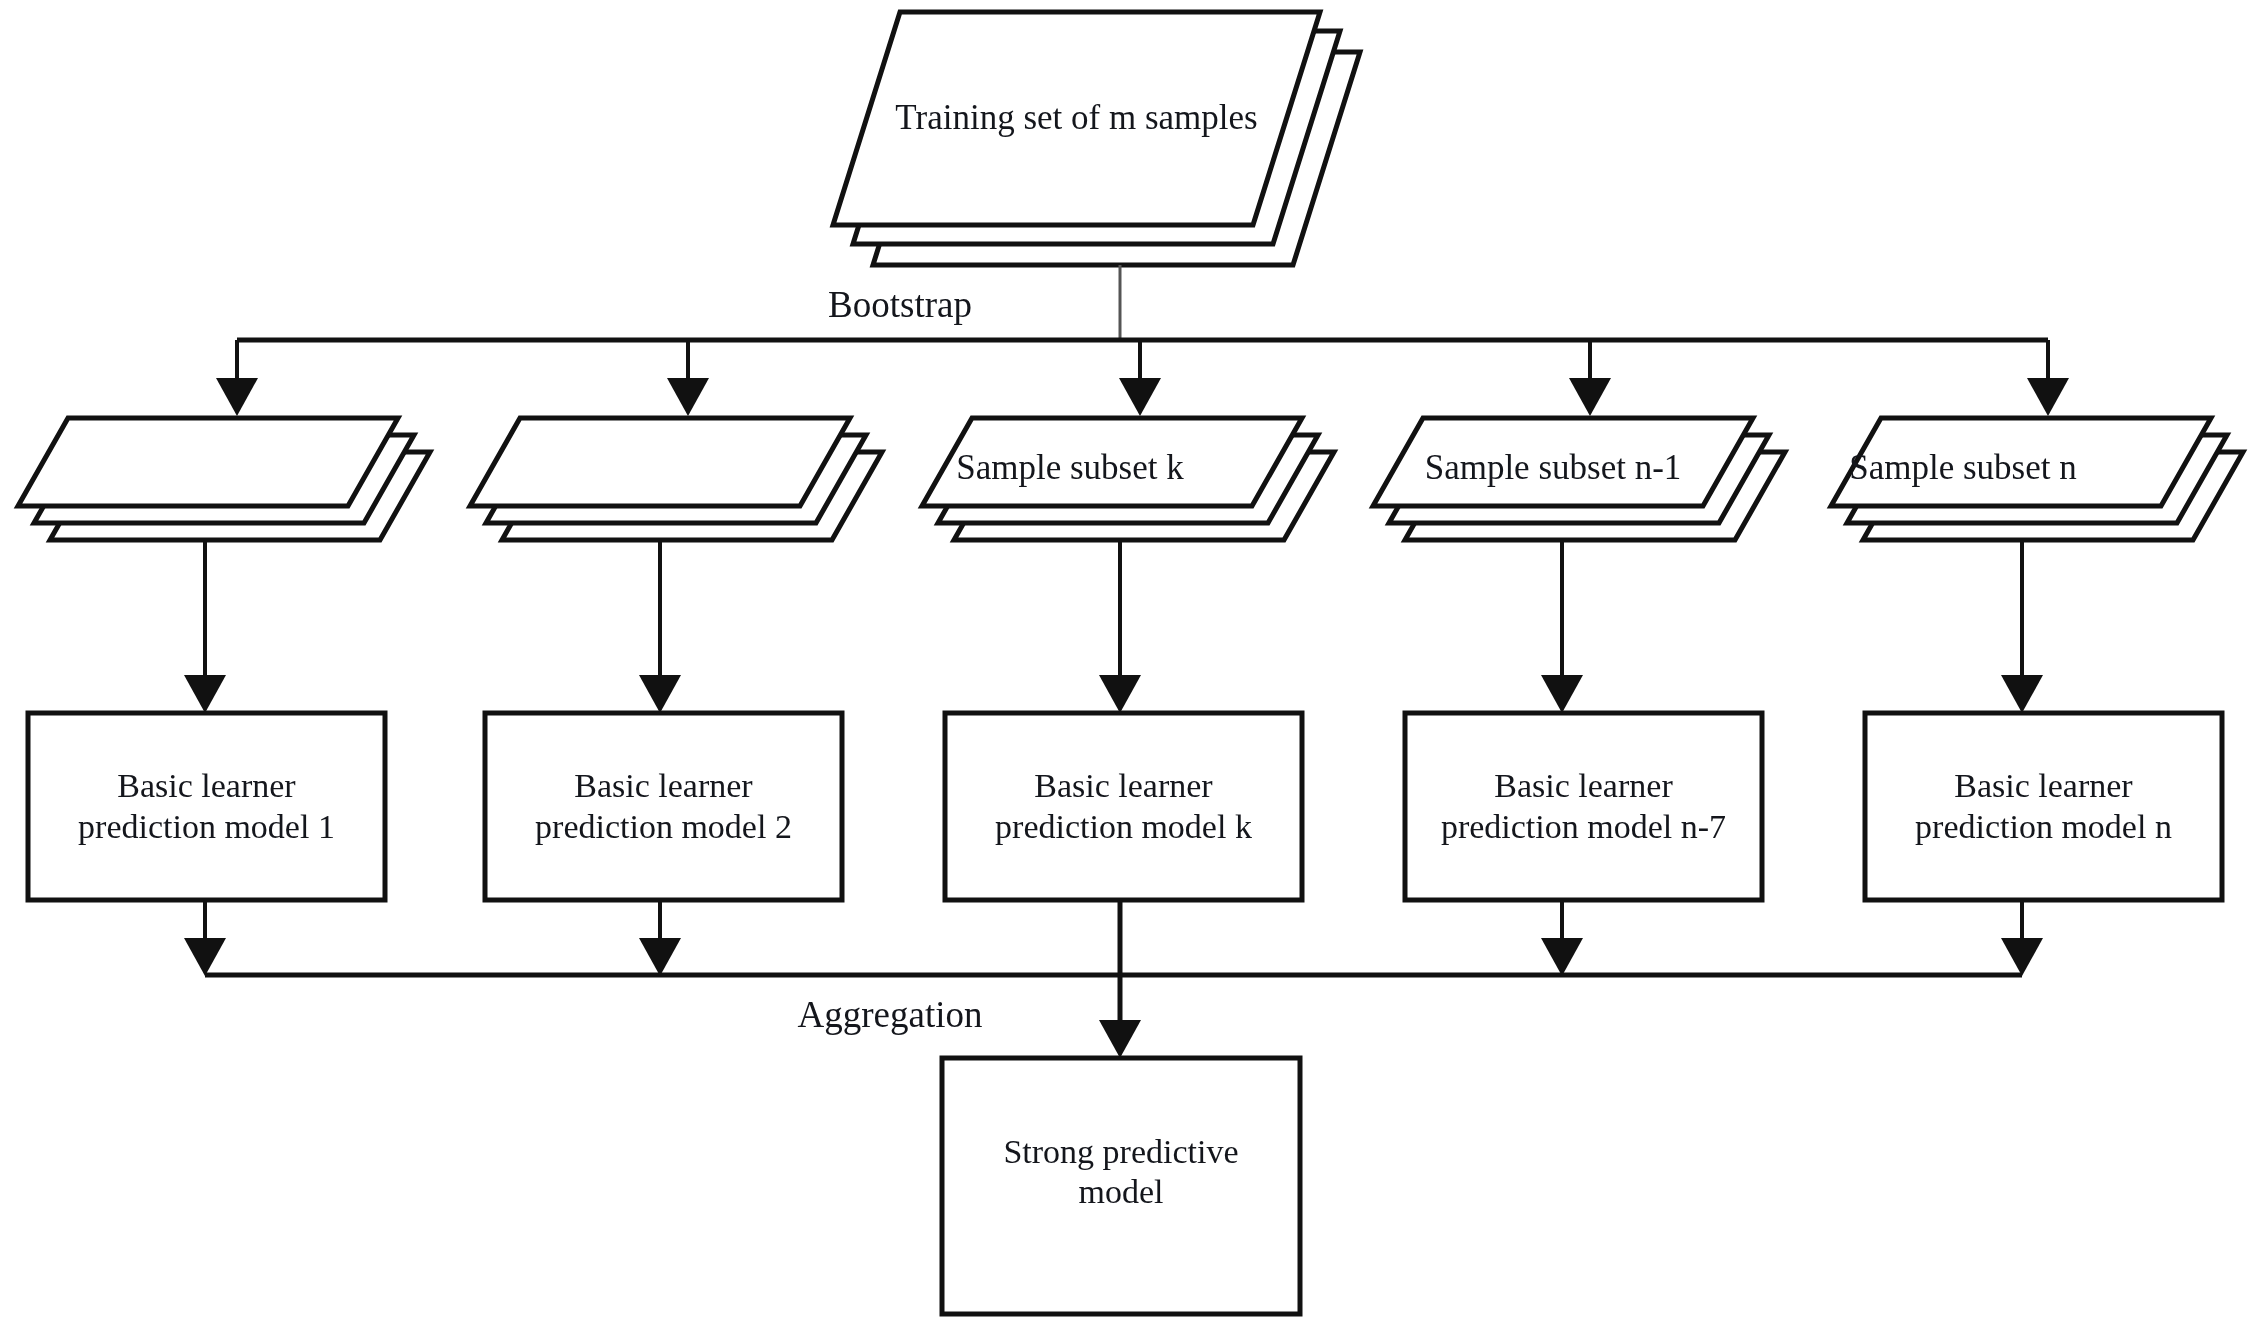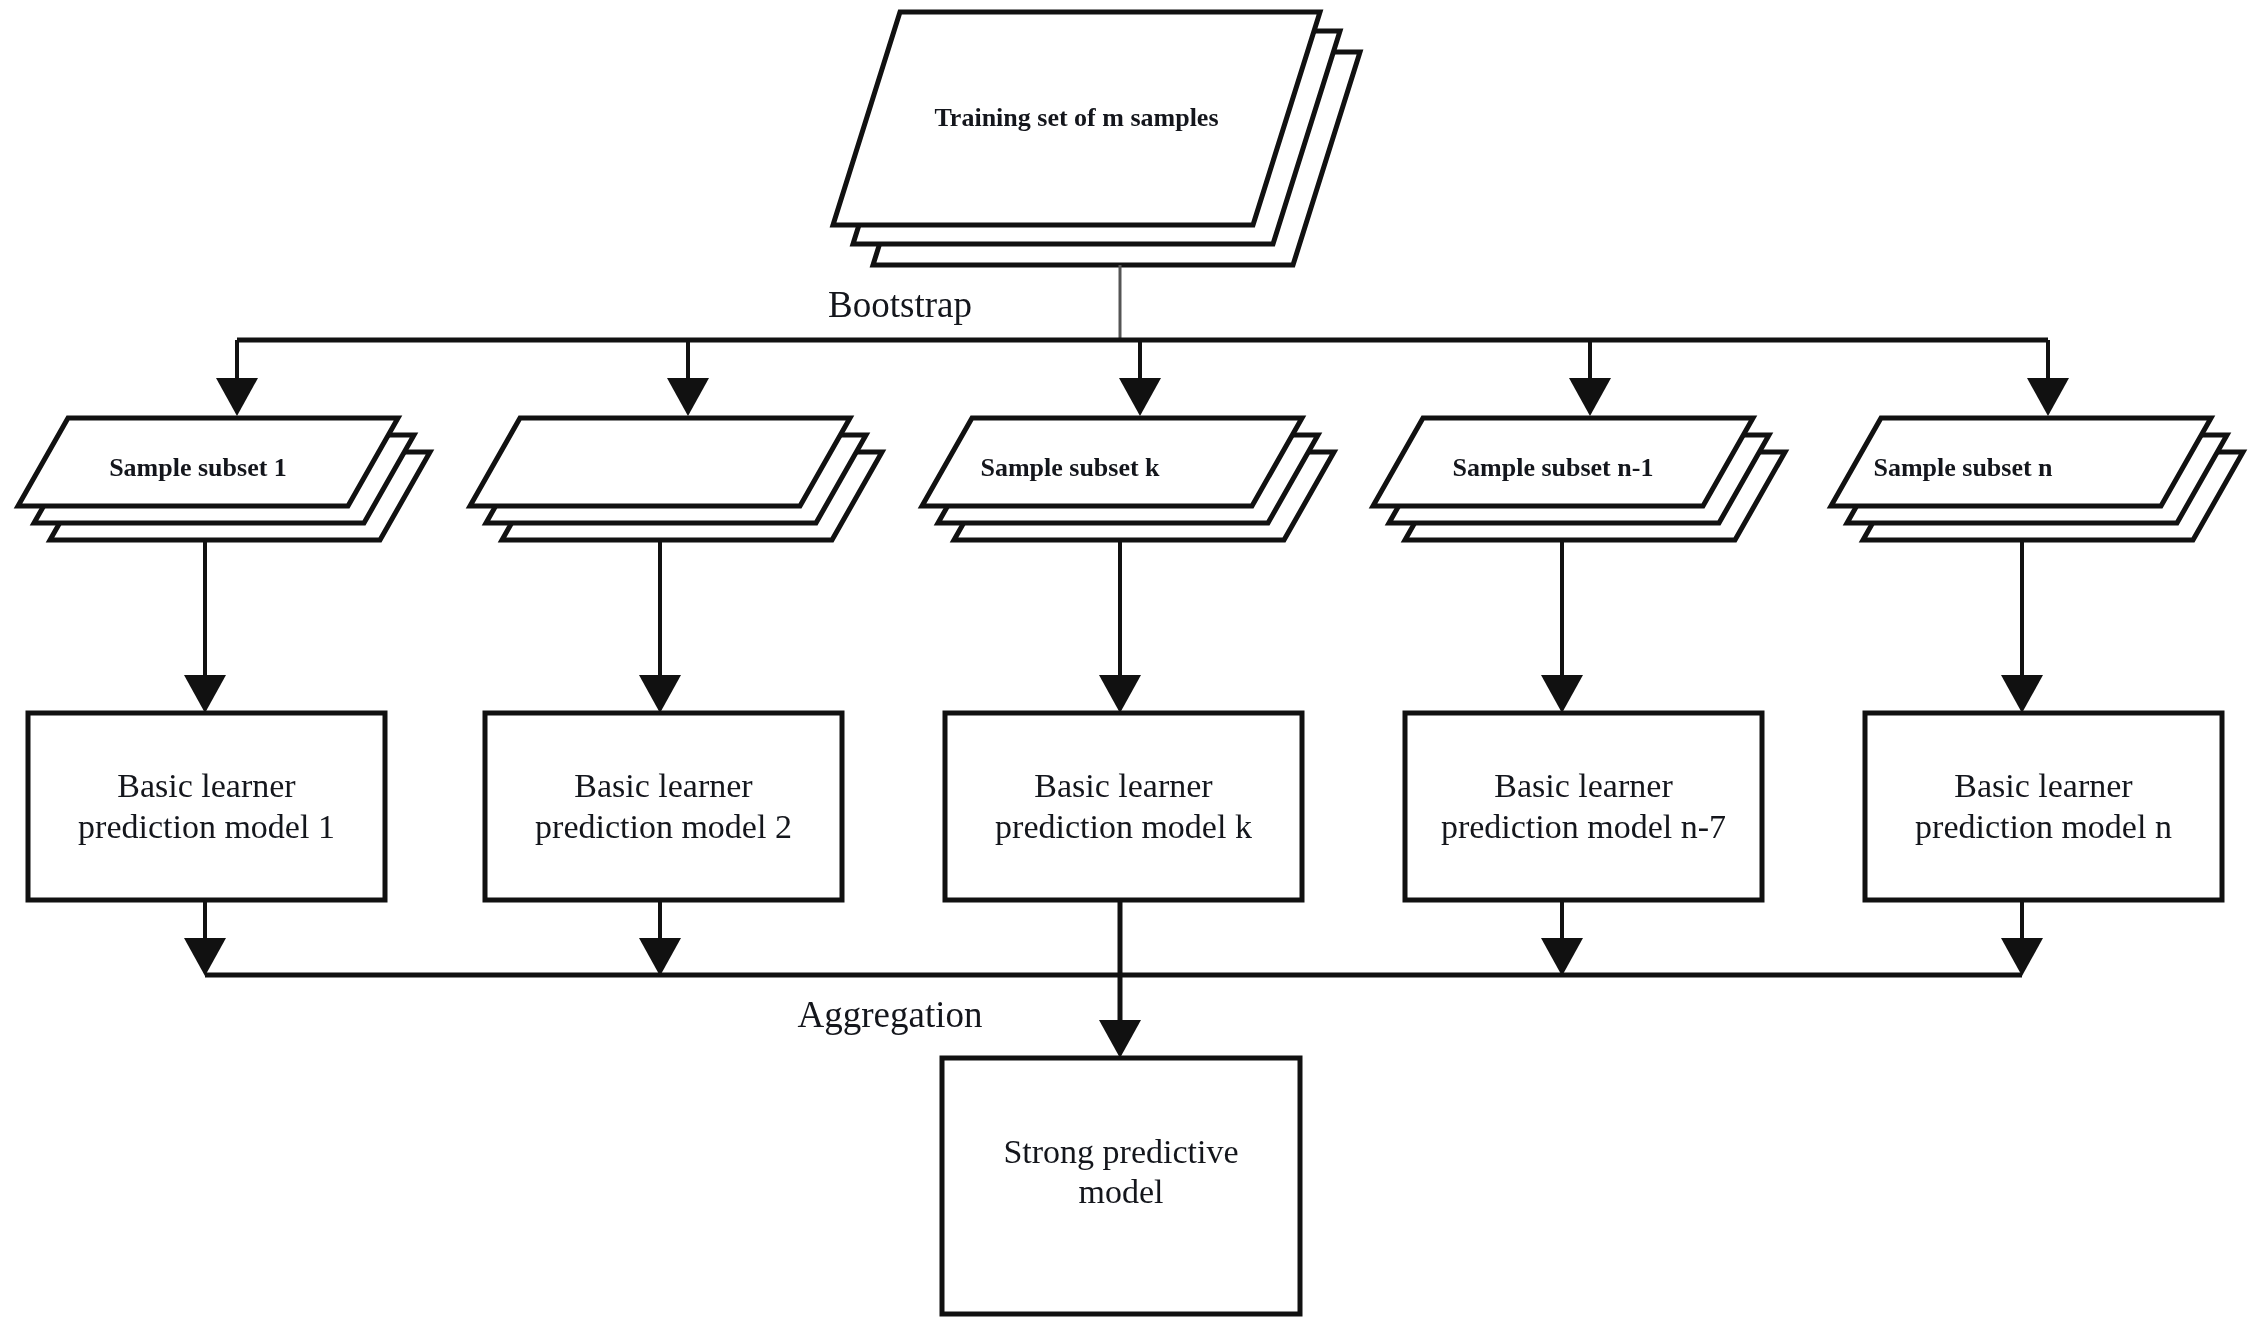--- a/index.html
+++ b/index.html
@@ -25,22 +25,21 @@
   }
   .lbl {
     position: absolute;
     text-align: center;
     white-space: nowrap;
     color: #14161c;
     line-height: 1.18;
     pointer-events: none;
   }
   .lbl.stack-text {
-    font-size: 26px;
-    font-weight: bold;
+    font-size: 35px;
   }
   .lbl.box-text {
     font-size: 34px;
     white-space: normal;
   }
   .lbl.edge-text {
     font-size: 37px;
   }
   .stack-label-wrap {
     position: absolute;
@@ -173,23 +172,20 @@
       <rect x="942" y="1058" width="358" height="256" fill="#ffffff" stroke="#111111" stroke-width="5"></rect>
     </g>
   </svg>
 
   <div class="stack-label-wrap" style="left:873px; top:62px; width:407px; height:112px;">
     <span class="lbl stack-text" style="position:static;">Training set of m samples</span>
   </div>
 
   <div class="lbl edge-text" style="left:785px; top:283px; width:230px;">Bootstrap</div>
 
-  <div class="stack-label-wrap" style="left:28px; top:438px; width:340px; height:60px;">
-    <span class="lbl stack-text" style="position:static;">Sample subset 1</span>
-  </div>
   <div class="stack-label-wrap" style="left:900px; top:438px; width:340px; height:60px;">
     <span class="lbl stack-text" style="position:static;">Sample subset k</span>
   </div>
   <div class="stack-label-wrap" style="left:1383px; top:438px; width:340px; height:60px;">
     <span class="lbl stack-text" style="position:static;">Sample subset n-1</span>
   </div>
   <div class="stack-label-wrap" style="left:1793px; top:438px; width:340px; height:60px;">
     <span class="lbl stack-text" style="position:static;">Sample subset n</span>
   </div>
 

